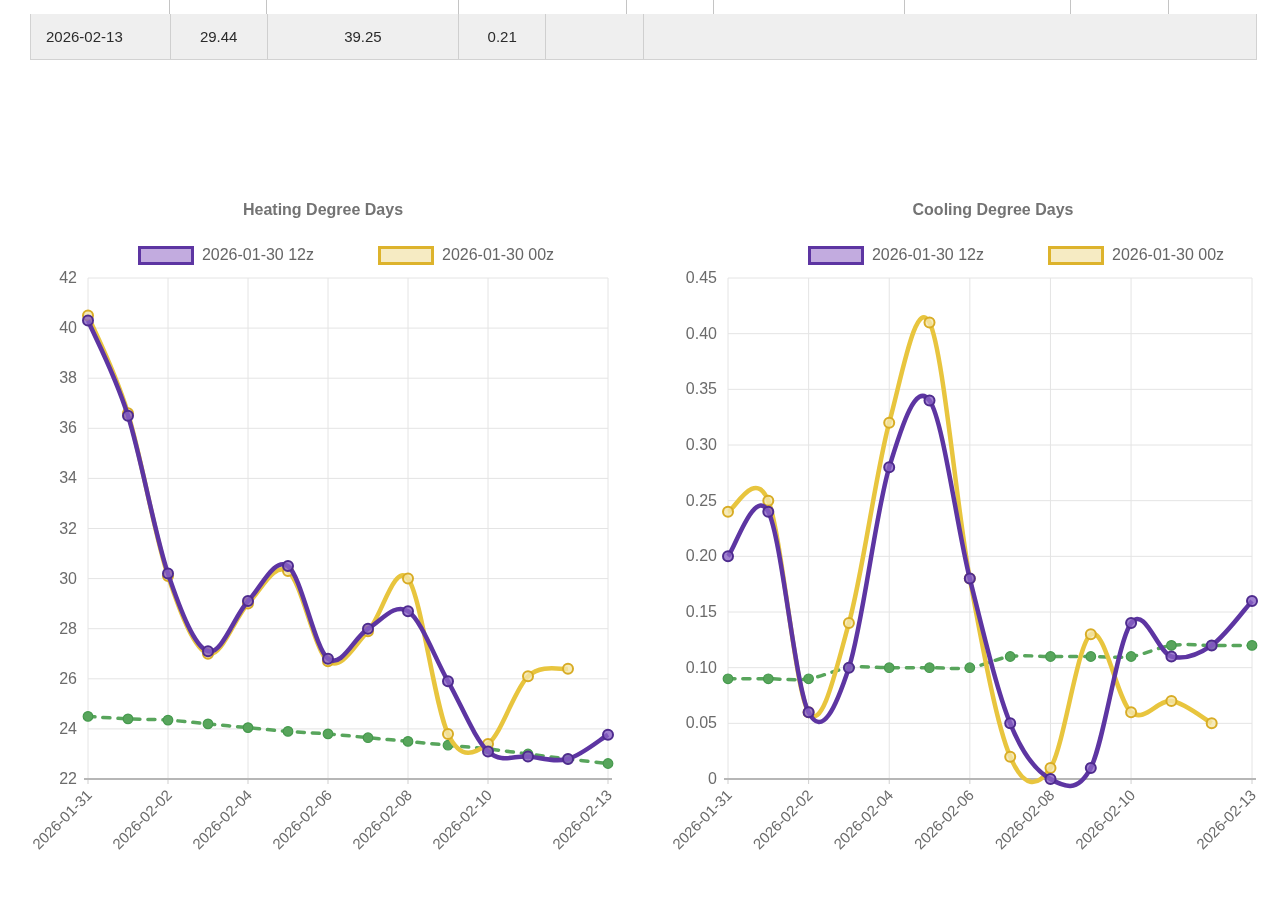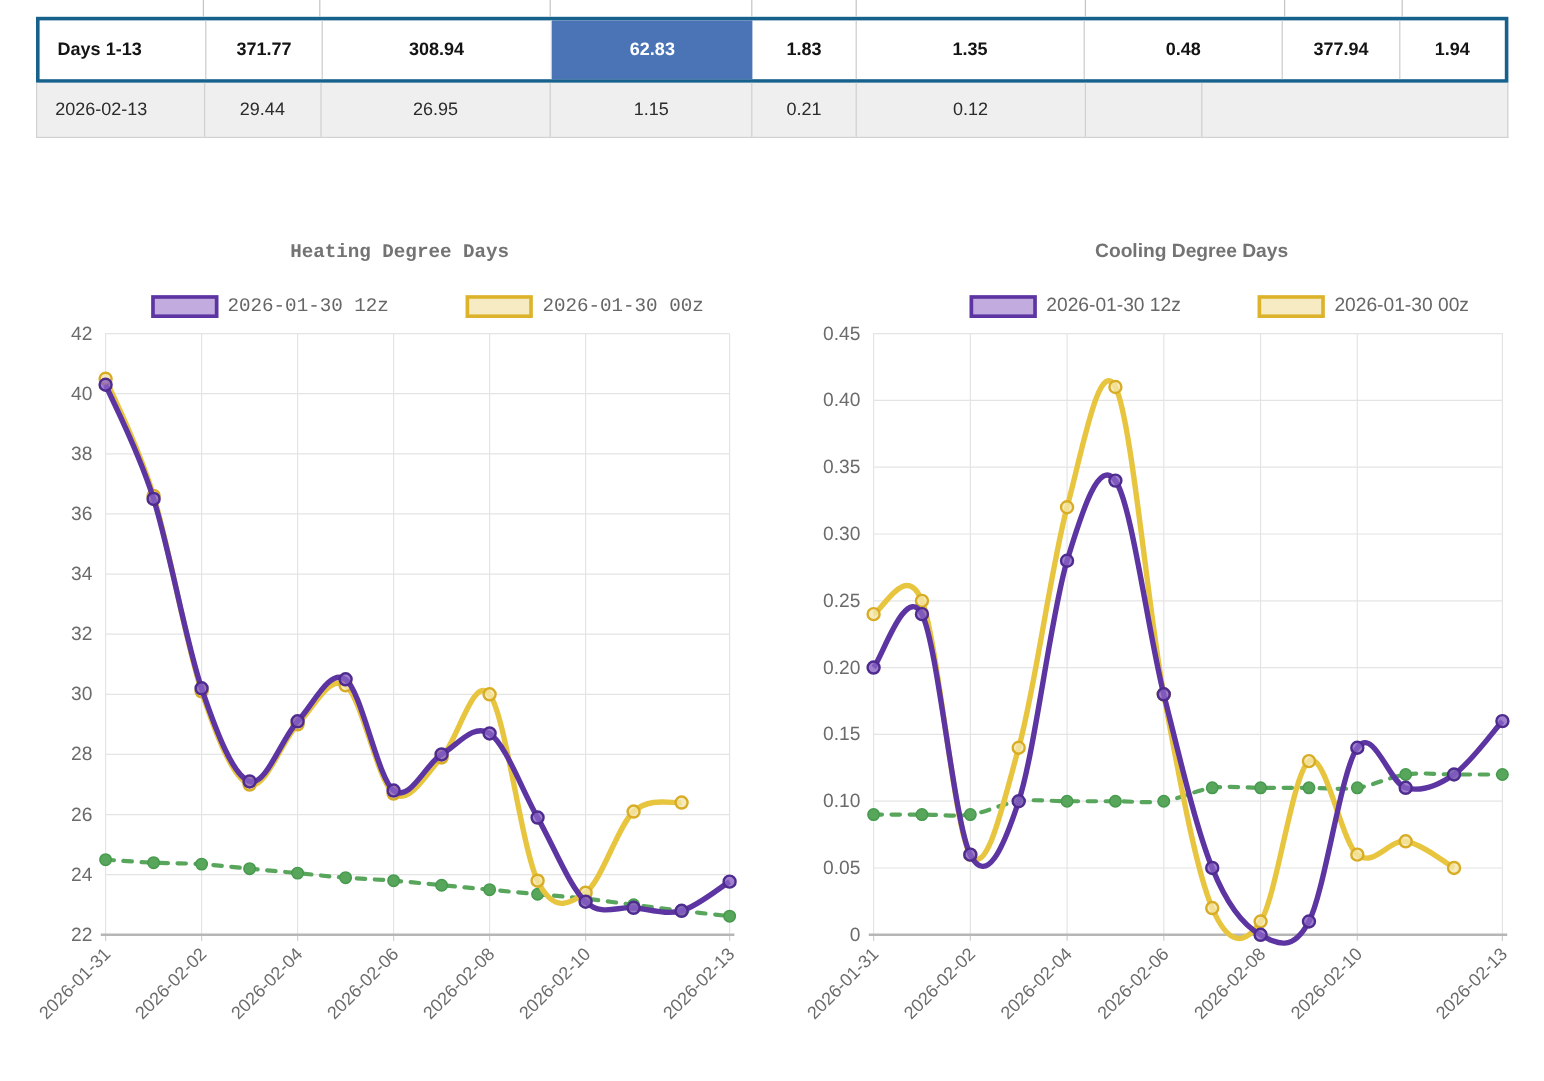--- a/index.html
+++ b/index.html
@@ -43,44 +43,31 @@
       <div class="tcell first hl" style="width: 140px;"></div>
       <div class="tcell" style="width: 97px;"></div>
       <div class="tcell" style="width: 192px;"></div>
       <div class="tcell" style="width: 168px;"></div>
       <div class="tcell" style="width: 87px;"></div>
       <div class="tcell" style="width: 191px;"></div>
       <div class="tcell" style="width: 166px;"></div>
       <div class="tcell" style="width: 98px;"></div>
       <div class="tcell" style="width: 88px;"></div>
     </div>
-  <div class="trow days-row">
-      <div class="tcell first" style="width: 139.333px;">Days 1-13</div>
-      <div class="tcell" style="width: 96.3333px;">371.77</div>
-      <div class="tcell" style="width: 191.333px;">308.94</div>
-      <div class="tcell hl" style="width: 167.333px;">62.83</div>
-      <div class="tcell" style="width: 86.3333px;">1.83</div>
-      <div class="tcell" style="width: 190.333px;">1.35</div>
-      <div class="tcell" style="width: 165.333px;">0.48</div>
-      <div class="tcell" style="width: 97.3333px;">377.94</div>
-      <div class="tcell" style="width: 87.3333px;">1.94</div>
-    </div>
   <div class="trow date-row">
       <div class="tcell first hl" style="width: 139.778px;">2026-02-13</div>
       <div class="tcell" style="width: 96.7778px;">29.44</div>
-      <div class="tcell" style="width: 191.778px;">26.95</div>
-      <div class="tcell" style="width: 167.778px;">1.15</div>
+      <div class="tcell" style="width: 191.778px;">39.25</div>
       <div class="tcell" style="width: 86.7778px;">0.21</div>
-      <div class="tcell" style="width: 190.778px;">0.12</div>
       <div class="tcell" style="width: 97.7778px;"></div>
       <div class="tcell" style="width: 87.7778px;"></div>
     </div>
 </div>
 
-<div class="chartbox" style="left:46px;font-family:Liberation Mono, monospace;">
+<div class="chartbox" style="left:36px;">
   <div class="chart-title">Heating Degree Days</div>
   <div class="legend">
       <span class="legend-item">
         <span class="legend-swatch" style="border-color: rgb(93, 53, 162); background: rgb(194, 171, 223);"></span>
         <span class="legend-label">2026-01-30 12z</span>
       </span>
       <span class="legend-item">
         <span class="legend-swatch" style="border-color: rgb(221, 179, 44); background: rgb(246, 235, 195);"></span>
         <span class="legend-label">2026-01-30 00z</span>
       </span>

